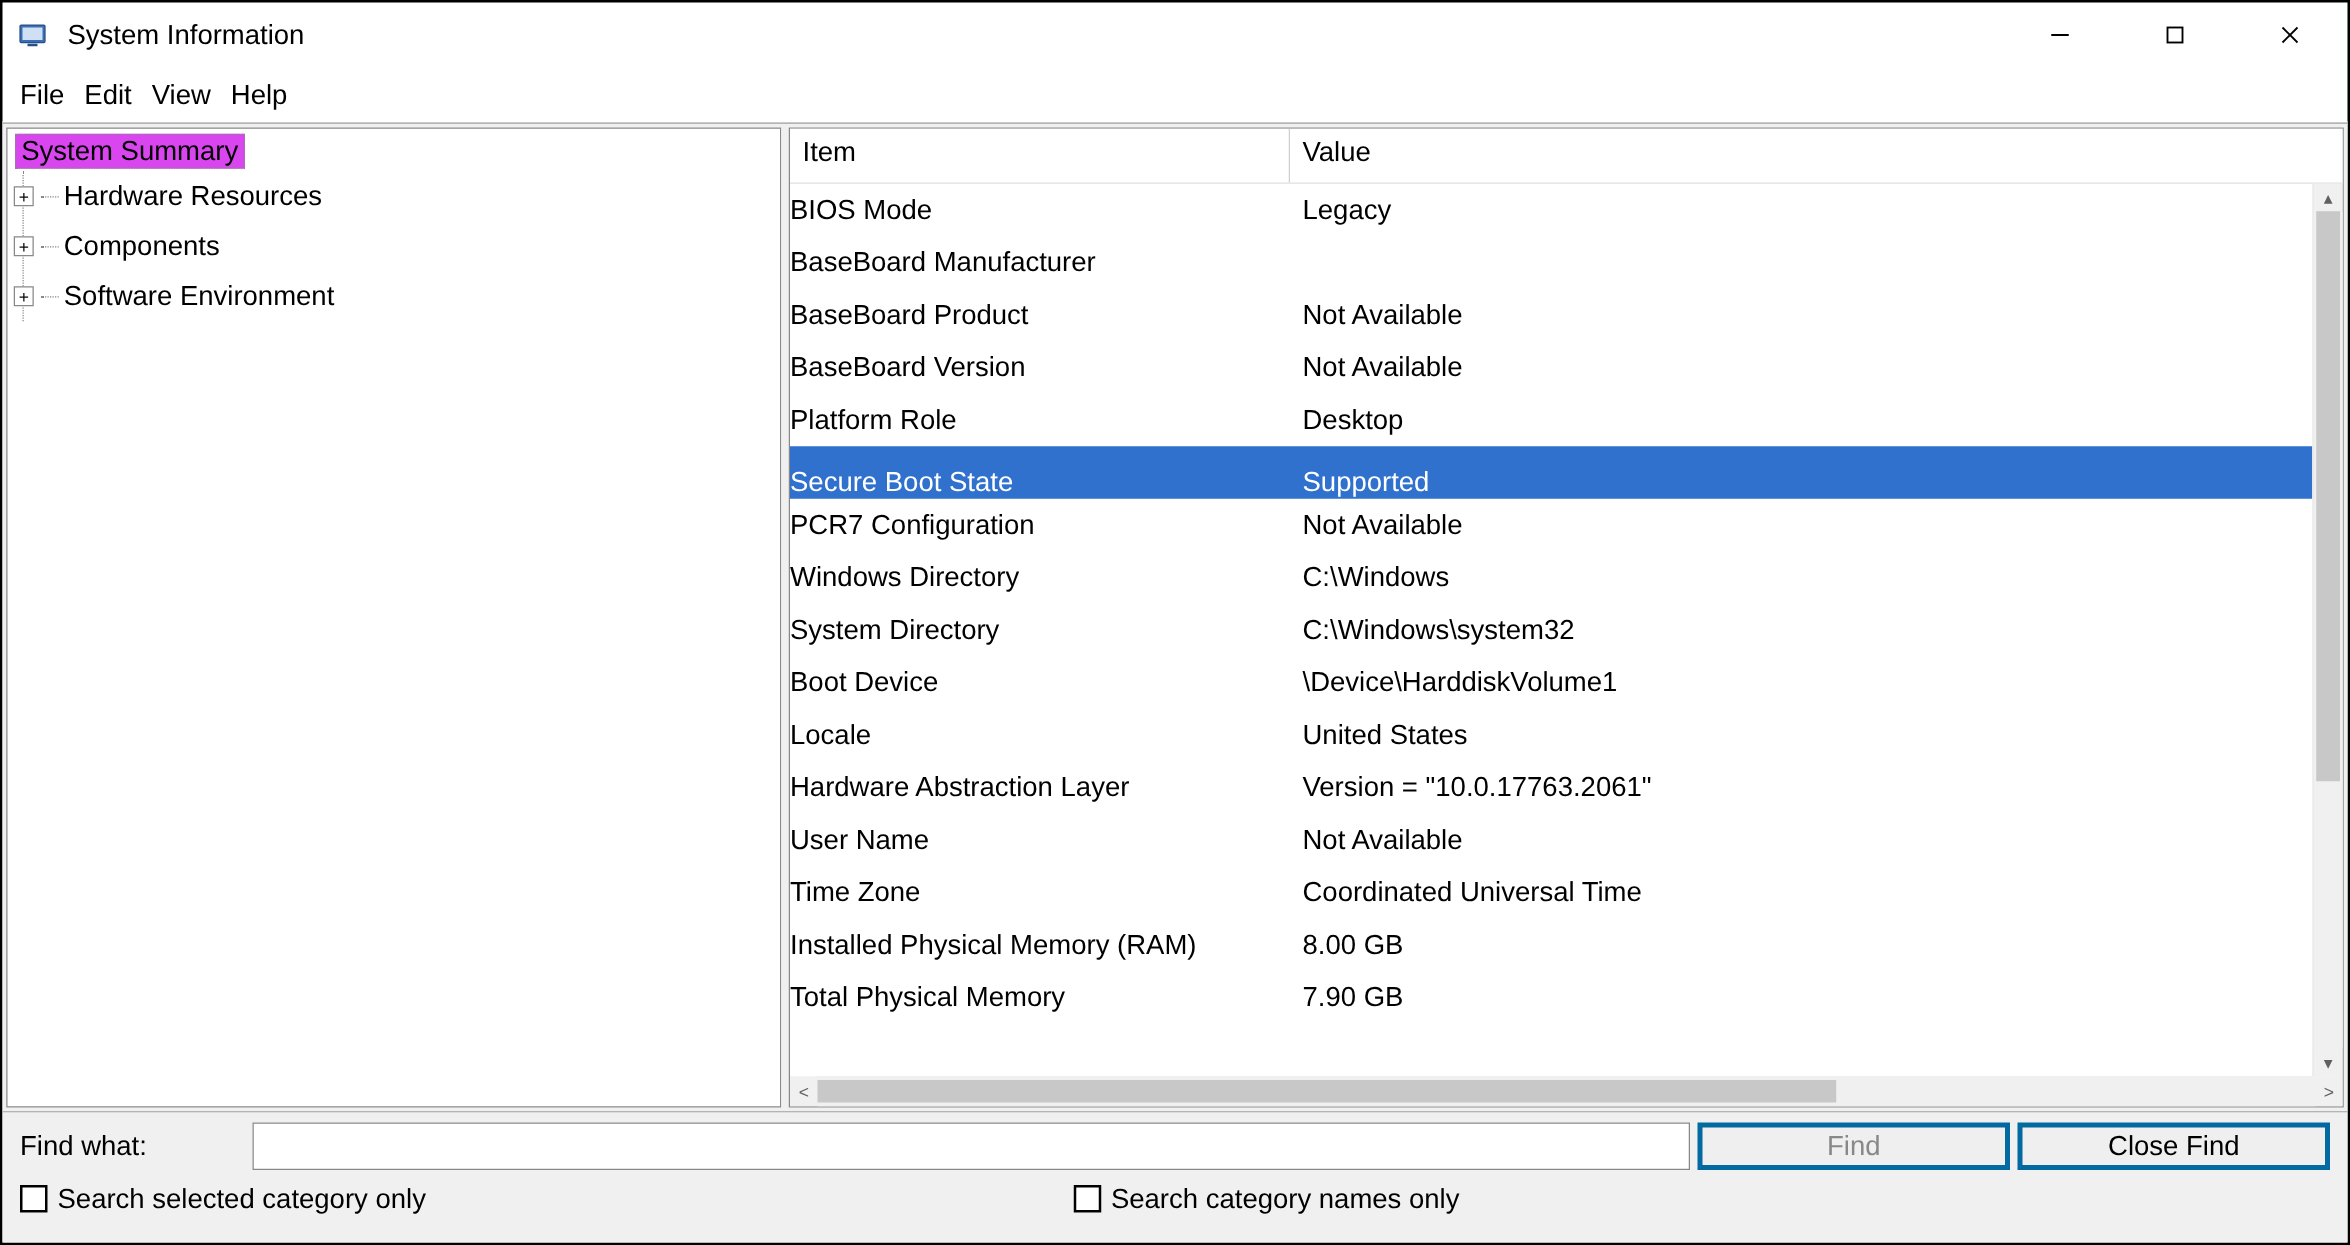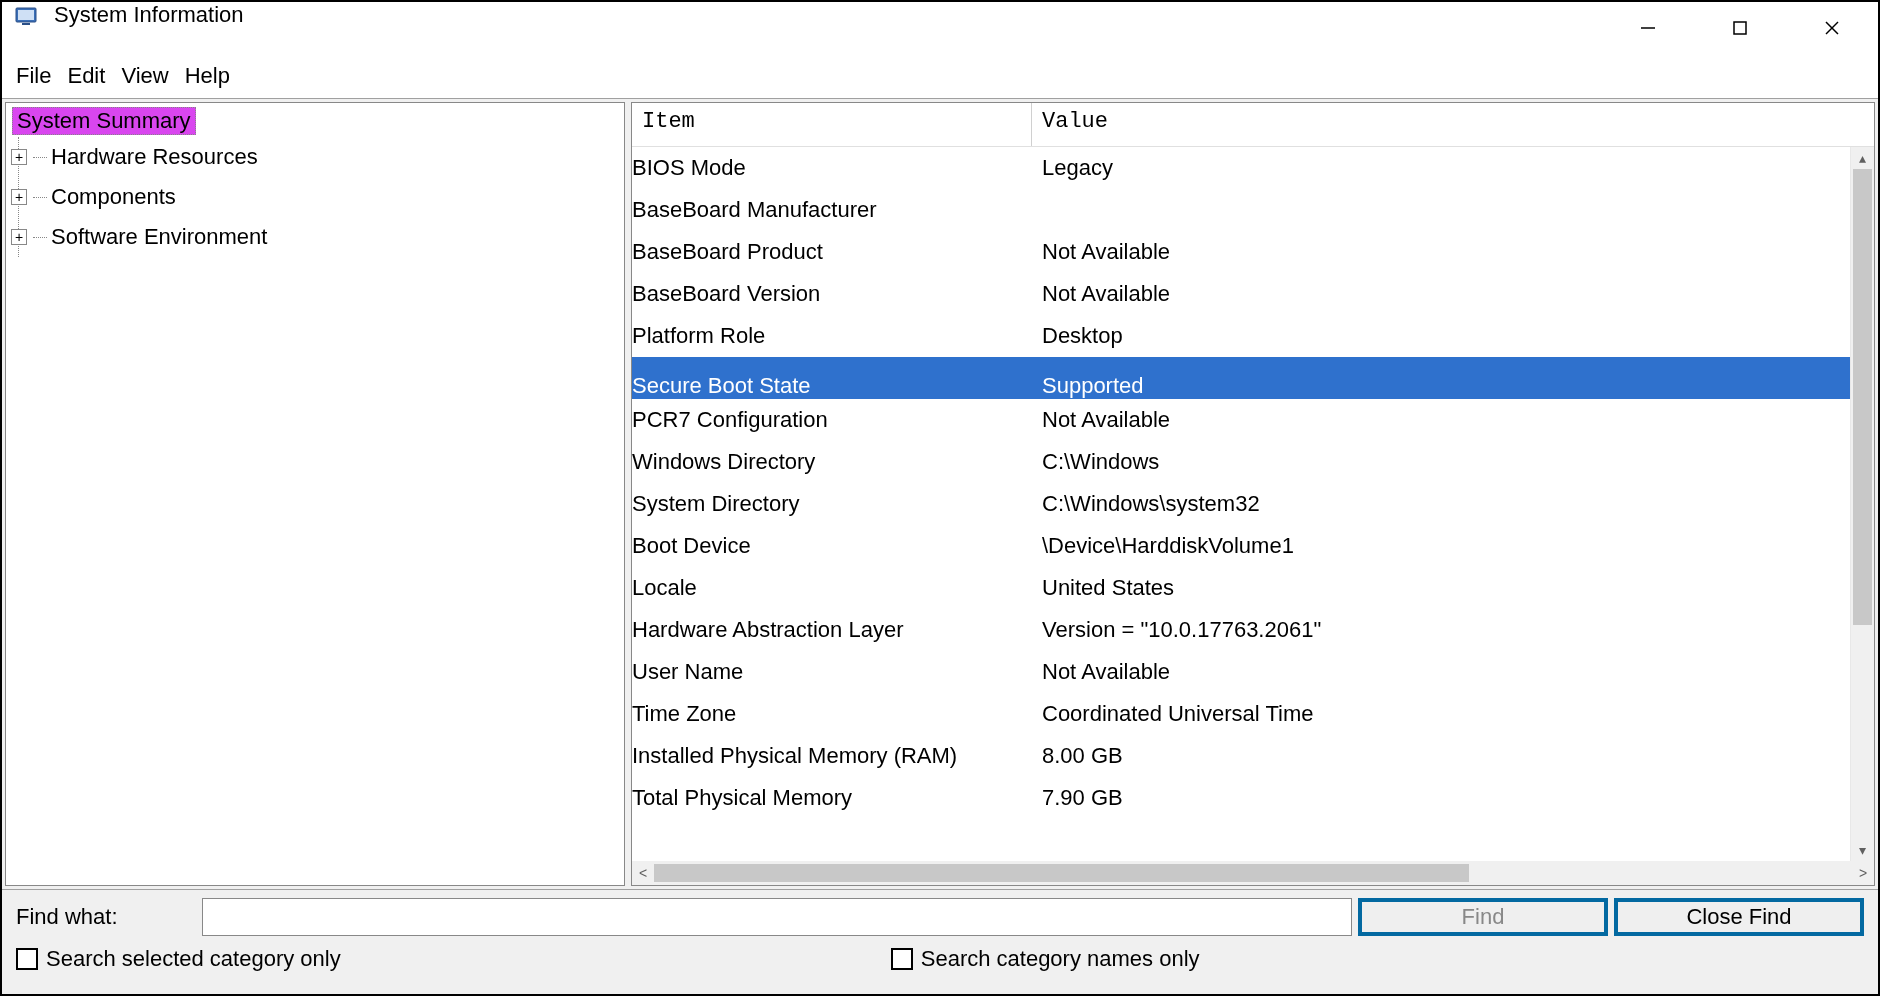--- a/index.html
+++ b/index.html
@@ -13,21 +13,21 @@
     overflow: hidden;
   }
   .window {
     width: 100%; height: 100%;
     display: flex; flex-direction: column;
     border: 2px solid #000;
   }
   
   .titlebar {
     height: 52px;
-    display: flex; 
+    display: flex; align-items: center;
     padding-left: 10px;
   }
   .titlebar-icon {
     width: 28px; height: 28px;
     margin-right: 14px;
     display: flex; align-items: center; justify-content: center;
   }
   .titlebar-title { flex: 0 0 auto; }
   .titlebar-spacer { flex: 1; }
   .win-controls { display: flex; height: 100%; }
@@ -103,21 +103,20 @@
     border: 1px solid #888;
     background: #fff;
     min-width: 0;
     padding-right:0;
   }
   .detail-header {
     display: flex;
     height: 44px;
     border-bottom: 1px solid #e0e0e0;
     background:#fff;
-    font-family:Liberation Mono, monospace;
   }
   .col-item-h, .col-value-h {
     padding: 6px 10px;
     border-right: 1px solid #d0d0d0;
   }
   .col-item-h { width: 400px; flex:0 0 400px; }
   .col-value-h { flex: 1; border-right:none; }
 
   .detail-body-wrap {
     flex:1; display:flex; min-height:0;
@@ -185,21 +184,21 @@
     border: 1px solid #888;
     background:#fff;
   }
   .find-btn {
     width: 250px; height: 38px;
     border: 4px solid #0369a1;
     background: #efefef;
     display:flex;align-items:center;justify-content:center;
   }
   .find-btn.disabled { color:#888; }
-  .find-row2 { display:flex; gap:80px; align-items:flex-start; padding-left:0px;}
+  .find-row2 { display:flex; gap:48px; align-items:flex-start; padding-left:0px;}
   .chk {
     width: 22px; height: 22px;
     border: 2px solid #000;
     background:#fff;
     margin-right:8px;
     display:inline-block;
     vertical-align:middle;
   }
   .chk-label { display:flex; align-items:center; }
   .chk-group2 { margin-left: 470px; }

